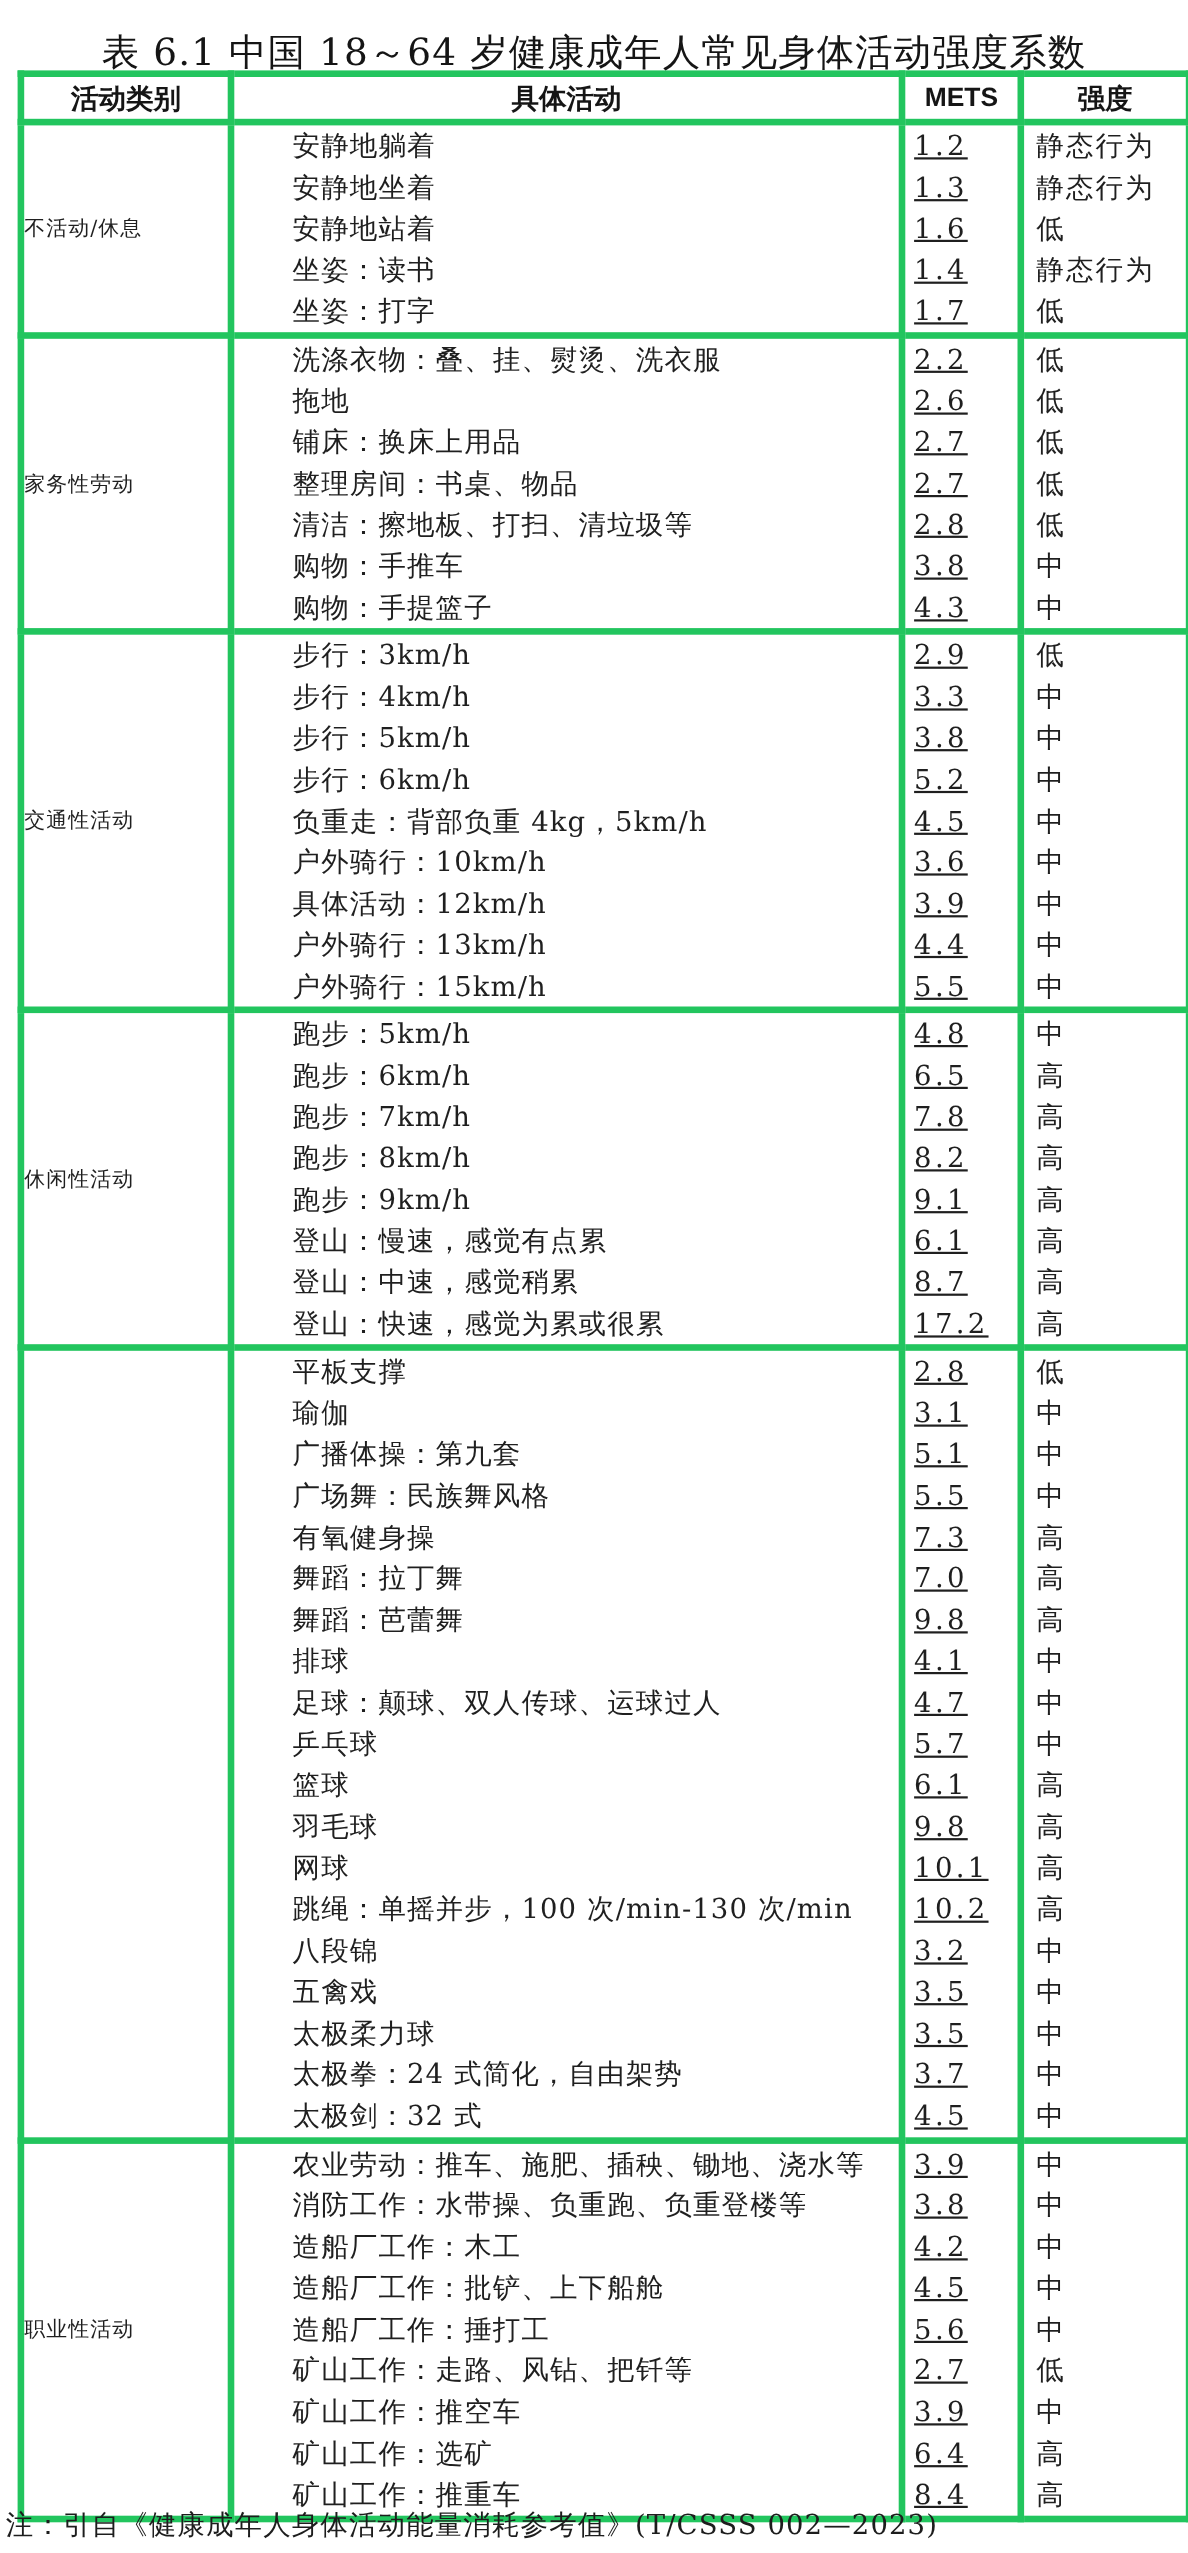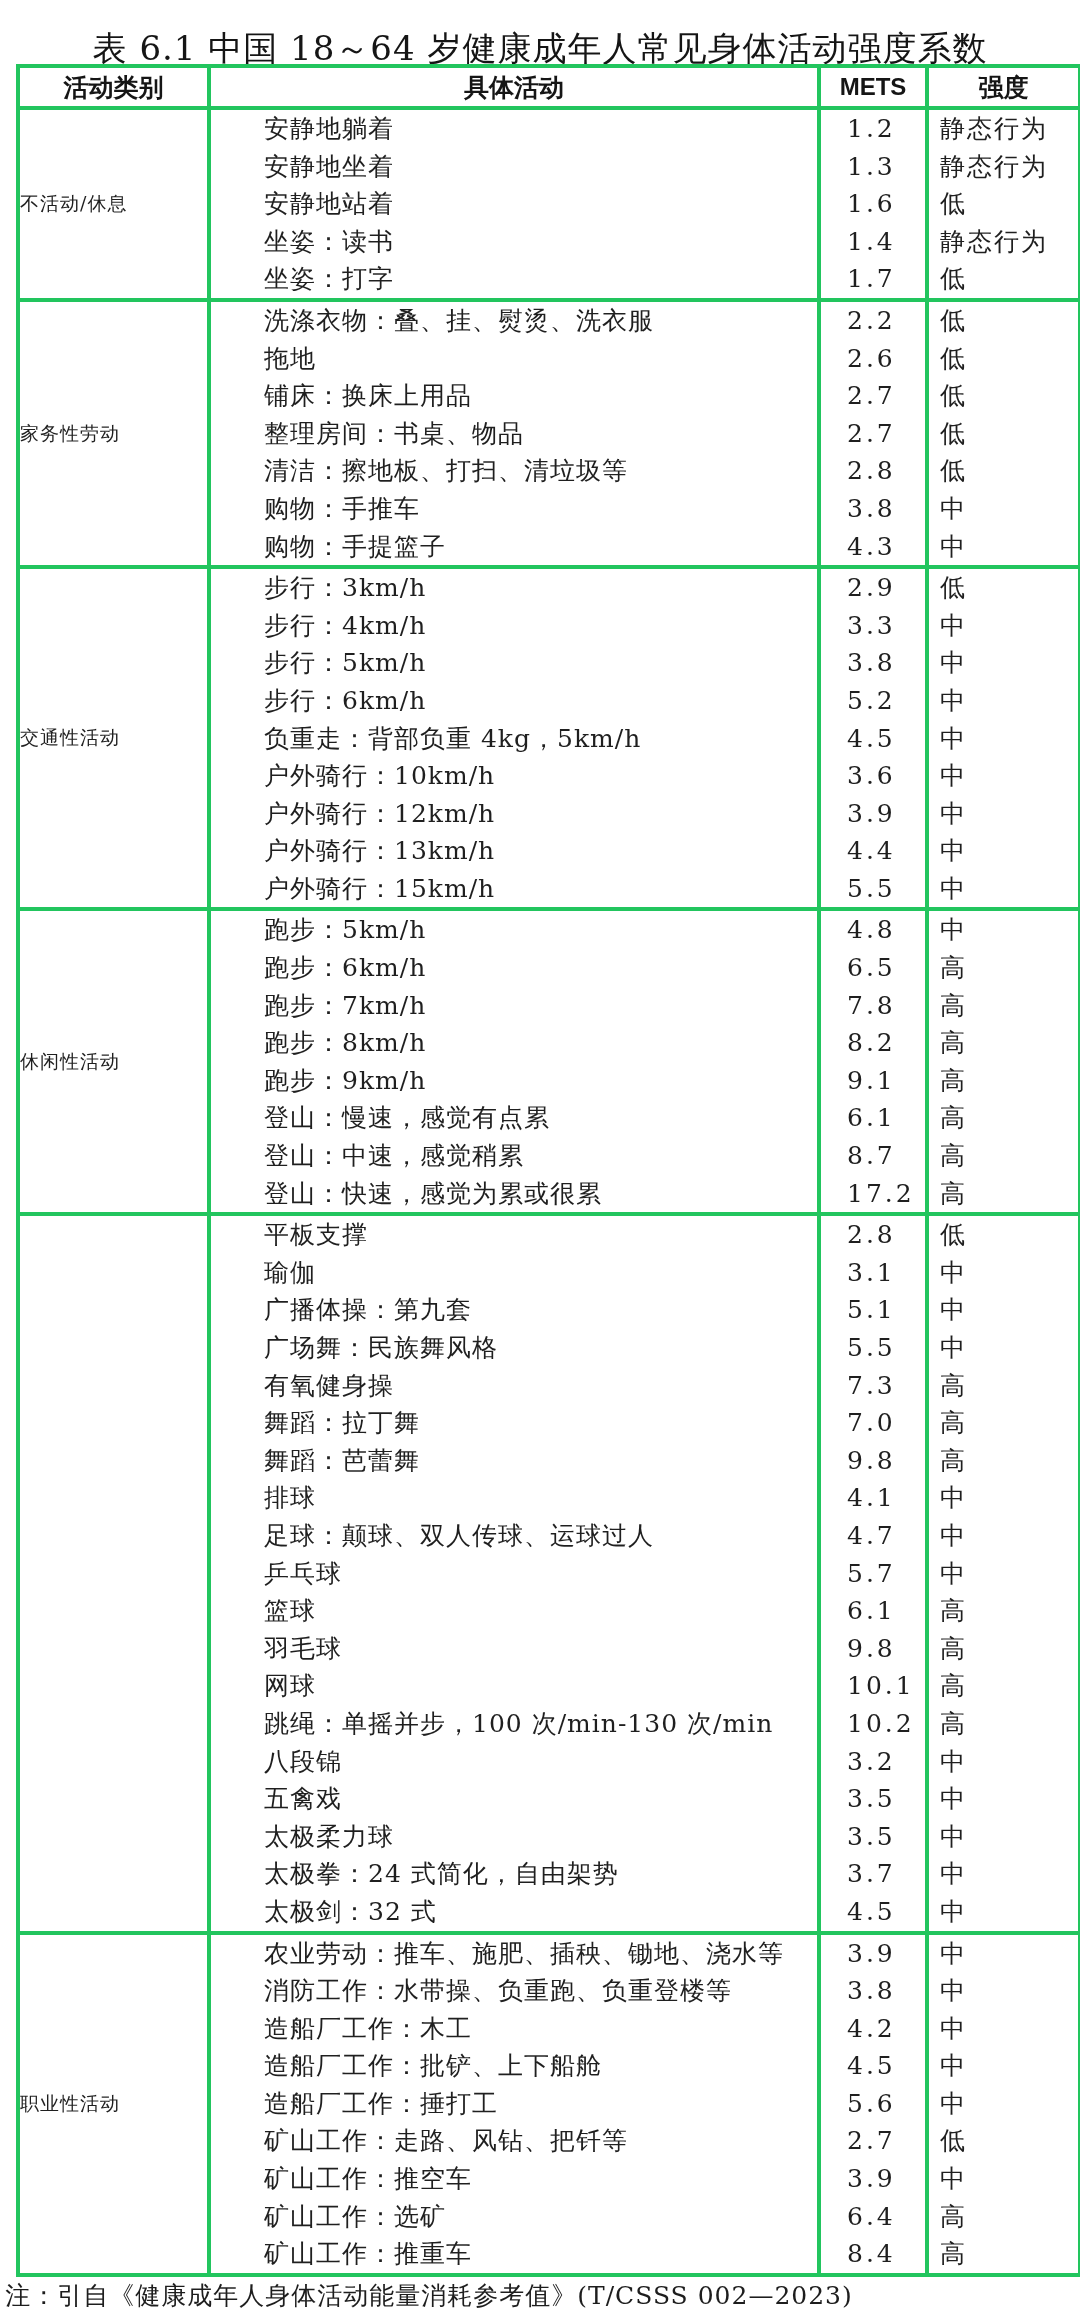--- a/index.html
+++ b/index.html
@@ -17,38 +17,38 @@
   table.main {
     position: absolute; left: 16px; top: 64px;
     width: 1062px; border-collapse: collapse;
     table-layout: fixed;
   }
   table.main col.c1 { width: 191px; }
   table.main col.c2 { width: 610px; }
   table.main col.c3 { width: 108px; }
   table.main col.c4 { width: 153px; }
   table.main th, table.main td {
-    border: 4px solid #22c55e; padding: 0;
+    border: 6px solid #22c55e; padding: 0;
   }
   table.main thead th {
     height: 38px; font-size: 25px; font-weight: bold;
     font-family: "DejaVu Sans", "Liberation Sans", sans-serif;
     text-align: center; color: #151515;
   }
   table.main thead th.mets-h { font-family: "Liberation Sans Narrow", "Liberation Sans", sans-serif; font-size: 24px; }
   td.cat {
     text-align: left; vertical-align: middle; font-size: 19px;
     letter-spacing: 1px;
   }
   td.stack { vertical-align: top; padding-top: 2px; }
   .line {
     height: 37.6px; line-height: 37.6px; font-size: 25px; white-space: nowrap;
   }
   td.acts .line { padding-left: 12px; letter-spacing: 1px; margin-left: 41px; }
-  td.mets .line { padding-left: 26px; letter-spacing: 3px; }
+  td.mets .line { padding-left: 8px; letter-spacing: 3px; text-decoration: underline; }
   td.ints .line { padding-left: 11px; letter-spacing: 2px; }
   .note {
     position: absolute; left: 0; top: 2276px; width: 858px; text-align: center;
     font-size: 25px; line-height: 40px; color: #1d1d1d; letter-spacing: 1px;
   }
 </style>
 </head>
 <body>
 
 <div class="title">表 6.1 中国 18～64 岁健康成年人常见身体活动强度系数</div>
@@ -125,21 +125,21 @@
       </tr>
       <tr>
         <td class="cat">交通性活动</td>
         <td class="stack acts">
           <div class="line">步行：3km/h</div>
           <div class="line">步行：4km/h</div>
           <div class="line">步行：5km/h</div>
           <div class="line">步行：6km/h</div>
           <div class="line">负重走：背部负重 4kg，5km/h</div>
           <div class="line">户外骑行：10km/h</div>
-          <div class="line">户外骑行：12km/h</div>
+          <div class="line">具体活动：12km/h</div>
           <div class="line">户外骑行：13km/h</div>
           <div class="line">户外骑行：15km/h</div>
         </td>
         <td class="stack mets">
           <div class="line">2.9</div>
           <div class="line">3.3</div>
           <div class="line">3.8</div>
           <div class="line">5.2</div>
           <div class="line">4.5</div>
           <div class="line">3.6</div>

